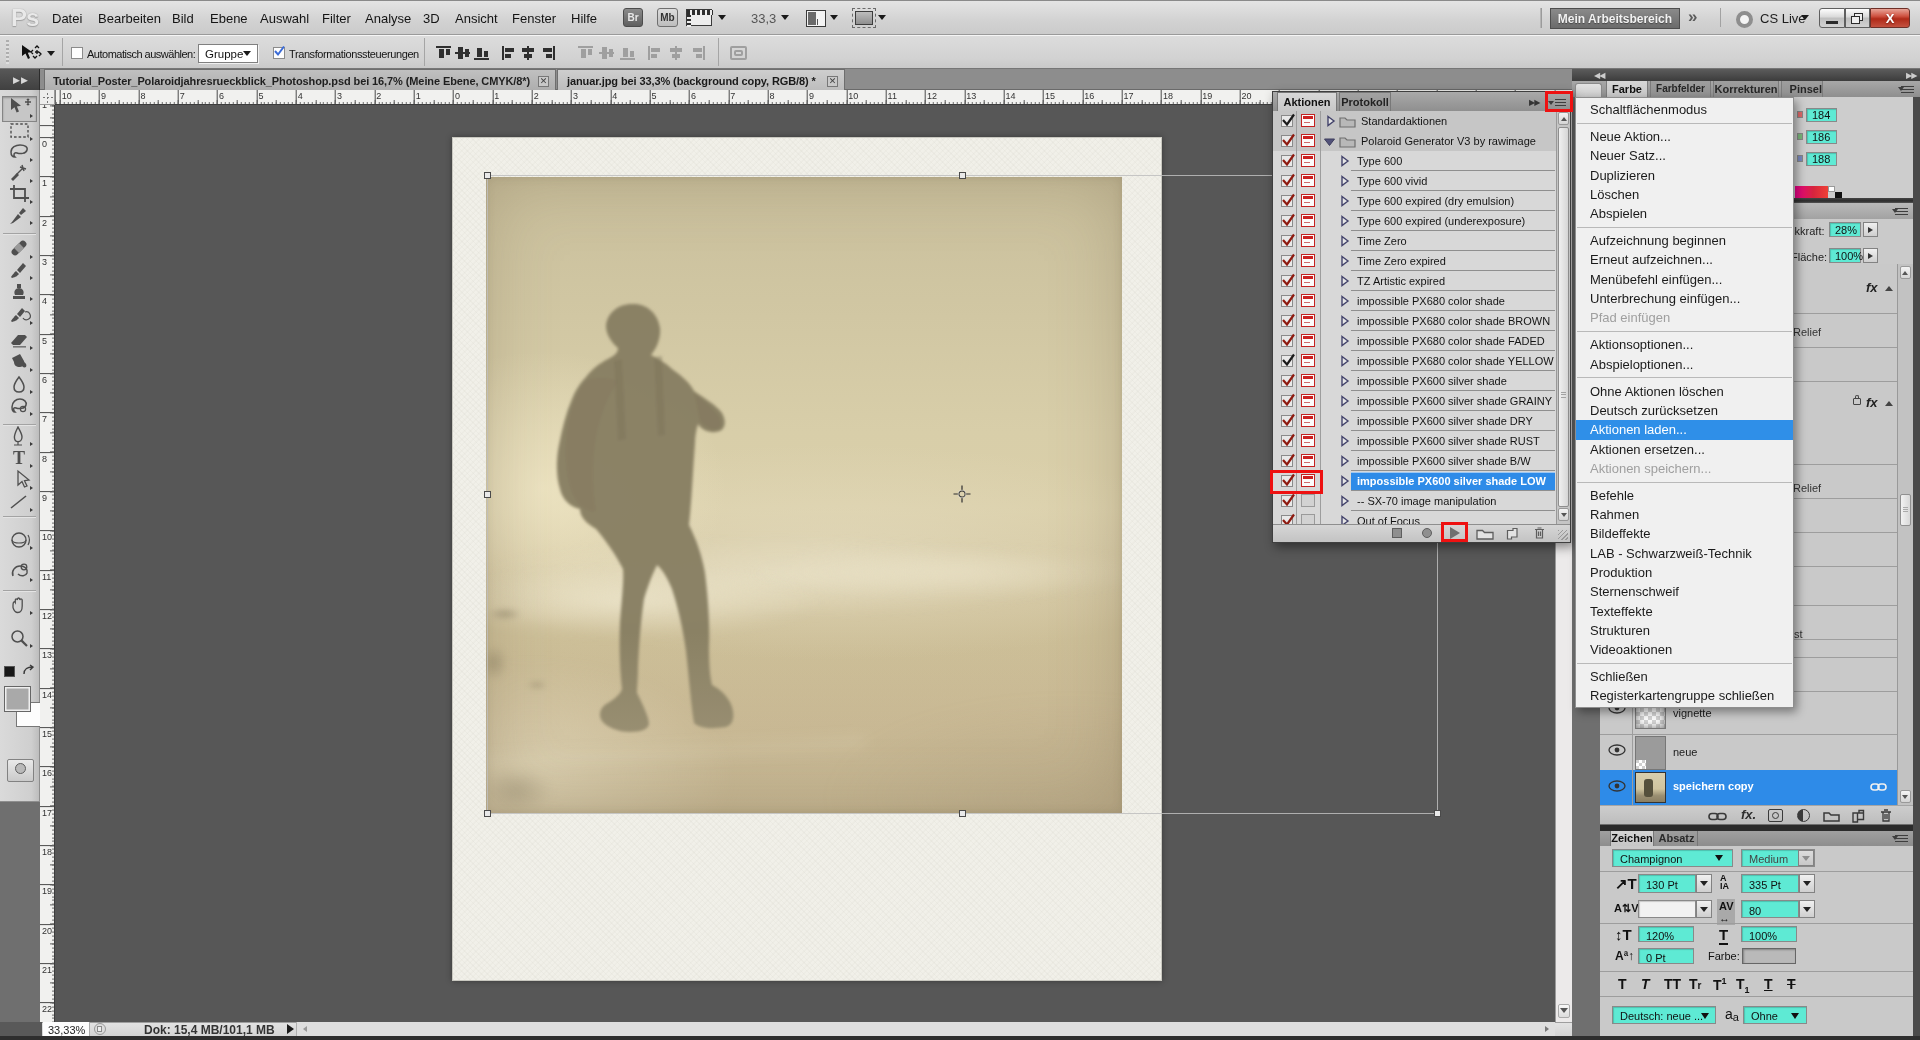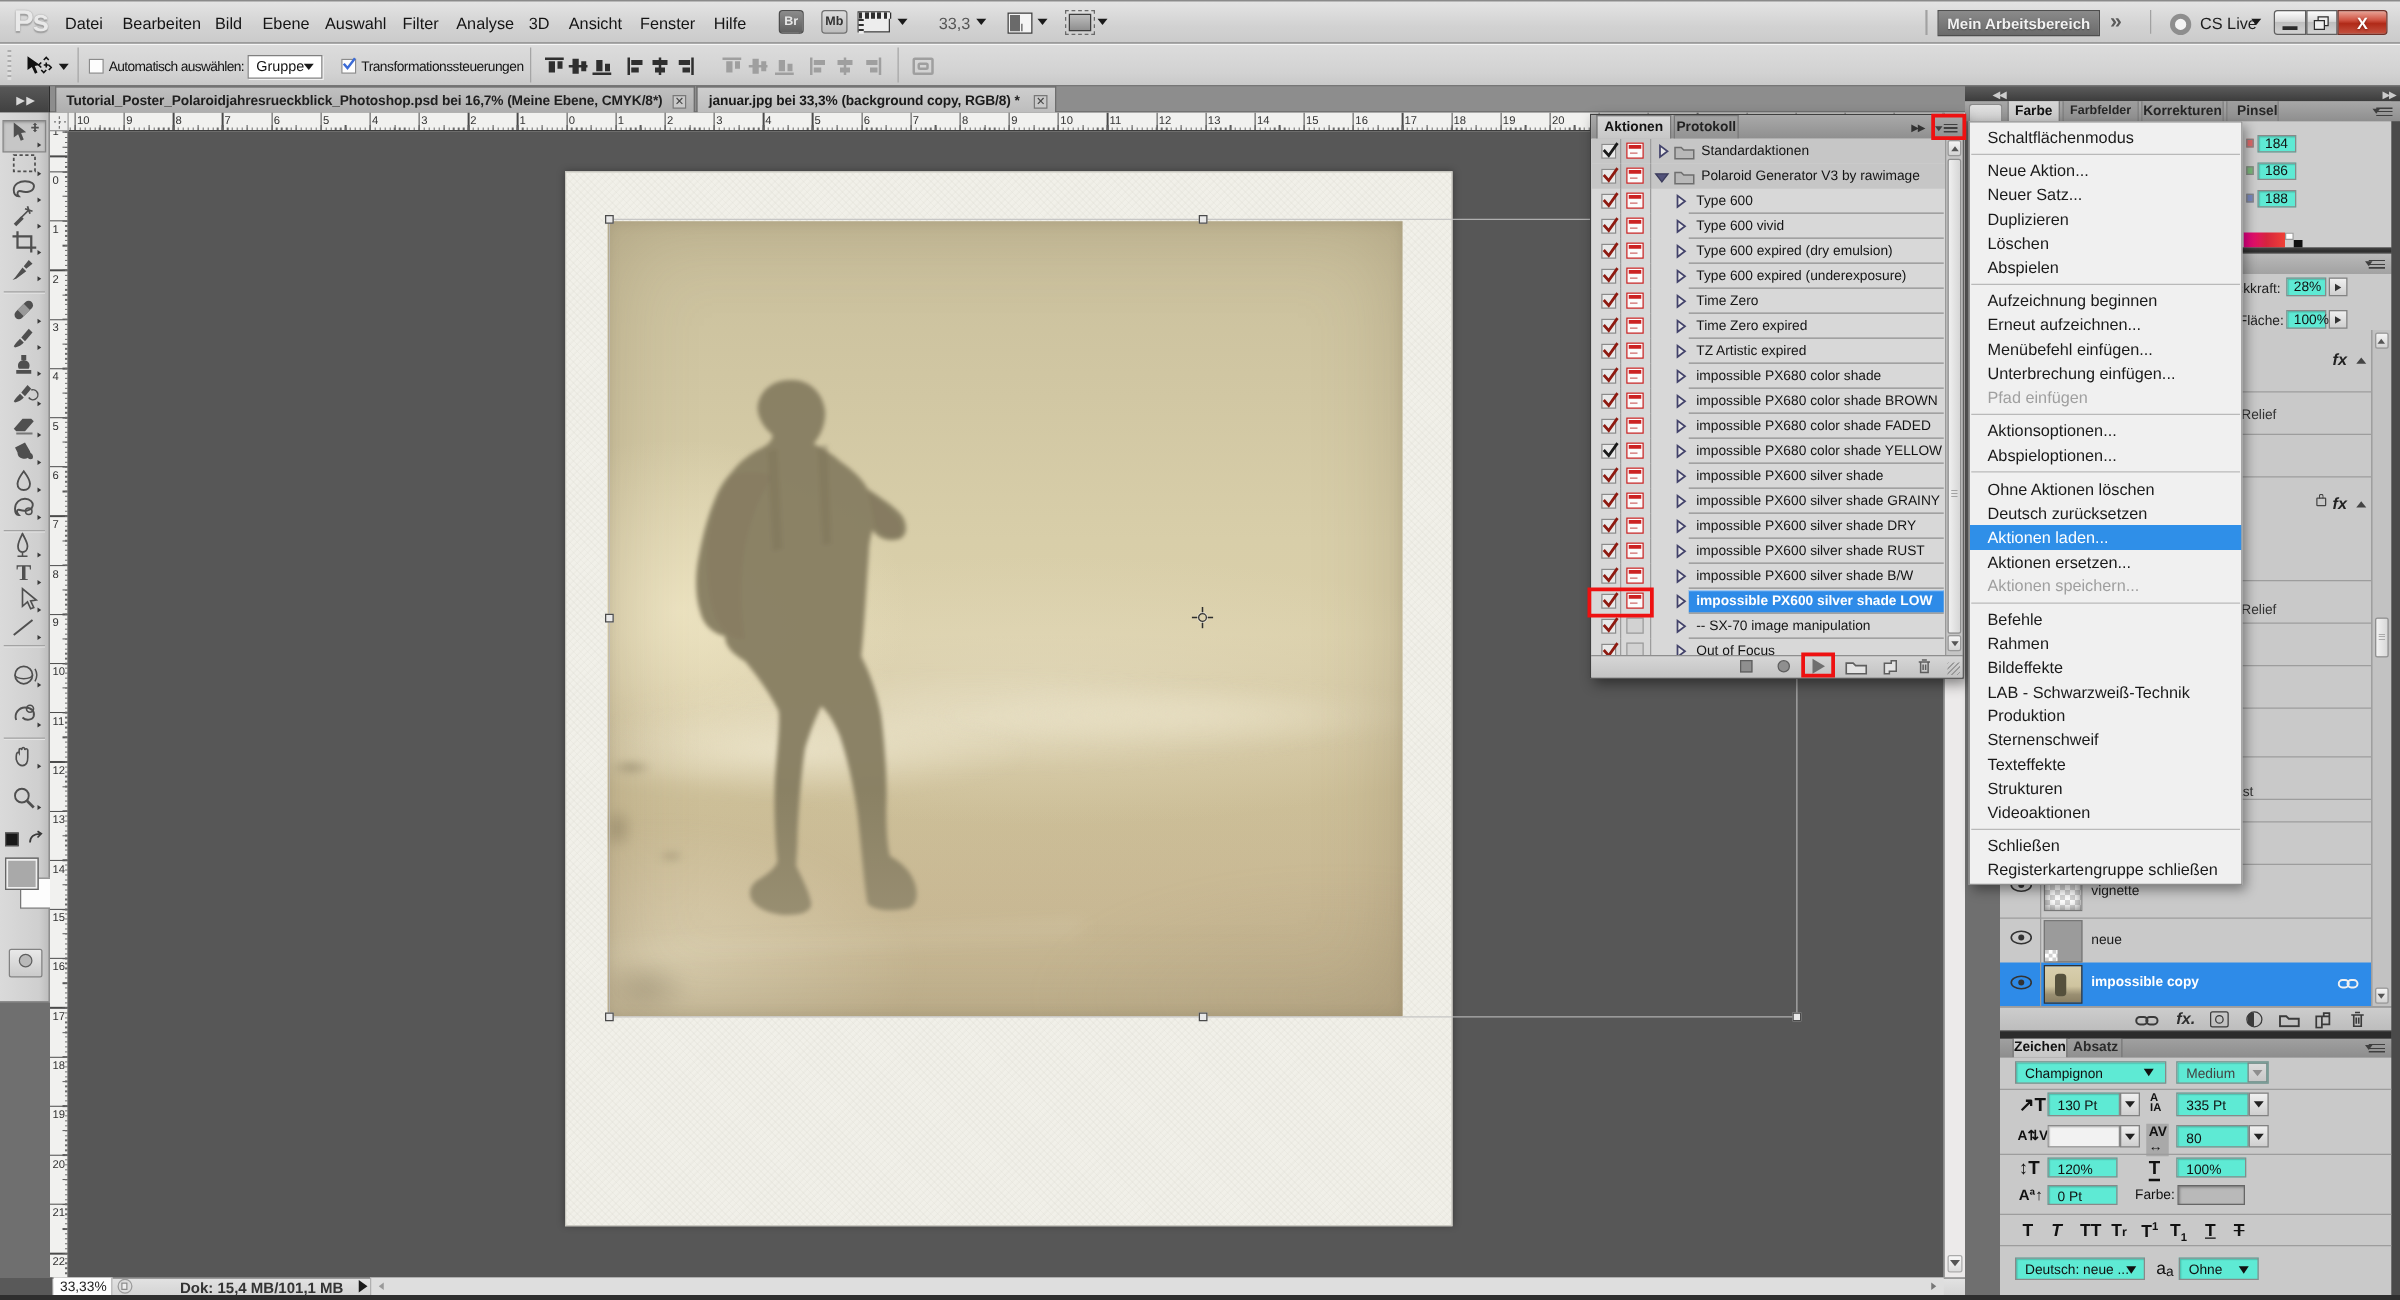--- a/index.html
+++ b/index.html
@@ -542,21 +542,21 @@
       <circle cx="9" cy="6" r="2.4" fill="#333"></circle>
     </svg>
  <div class="a" style="left:35px;top:431px;width:31px;height:34px;background:conic-gradient(#fff 0 25%,#d6d6d6 0 50%,#fff 0 75%,#d6d6d6 0) 0 0/8px 8px,#fff;border:1px solid #777;box-shadow:inset 0 0 8px rgba(80,80,80,.8)"></div>
  <div class="a tx" style="left:73px;top:443px;font-size:11px;color:#1a1a1a">vignette</div>
  <div class="a" style="left:35px;top:472px;width:31px;height:34px;background:#9b9b9b;border:1px solid #777"></div>
  <div class="a" style="left:36px;top:496px;width:10px;height:9px;background:conic-gradient(#fff 0 25%,#cfcfcf 0 50%,#fff 0 75%,#cfcfcf 0) 0 0/6px 6px"></div>
  <div class="a tx" style="left:73px;top:482px;font-size:11px;color:#1a1a1a">neue</div>
  <div class="a" style="left:35px;top:508px;width:31px;height:31px;border:1px solid #333;background:linear-gradient(#d8cfae 0%,#cfc49f 55%,#9a8f72 78%,#8a7f63 100%)">
    <div class="a" style="left:8px;top:6px;width:9px;height:18px;background:#55503c;border-radius:3px;filter:blur(.6px)"></div>
     </div>
- <div class="a tx" style="left:73px;top:516px;font-size:11px;font-weight:bold;color:#fff">impossible copy</div>
+ <div class="a tx" style="left:73px;top:516px;font-size:11px;font-weight:bold;color:#fff">speichern copy</div>
  <svg class="a" style="left:270px;top:518px" width="18" height="10">
       <rect x="1" y="2" width="8" height="6" rx="3" fill="none" stroke="#f0f0f0" stroke-width="1.6"></rect>
       <rect x="8" y="2" width="8" height="6" rx="3" fill="none" stroke="#f0f0f0" stroke-width="1.6"></rect>
     </svg>
 </div>
 
 <div class="a" style="left:1897px;top:264px;width:16px;height:541px;background:#c2c2c2;border-left:1px solid #999">
  <div class="a" style="left:2px;top:2px;width:11px;height:13px;background:linear-gradient(#f4f4f4,#d4d4d4);border:1px solid #999;border-radius:2px"></div>
  <div class="a" style="left:4px;top:7px;width:0;height:0;border-left:3.5px solid transparent;border-right:3.5px solid transparent;border-bottom:4.5px solid #555"></div>
  <div class="a" style="left:2px;top:230px;width:11px;height:32px;background:linear-gradient(90deg,#f2f2f2,#d8d8d8);border:1px solid #909090;border-radius:2px">

